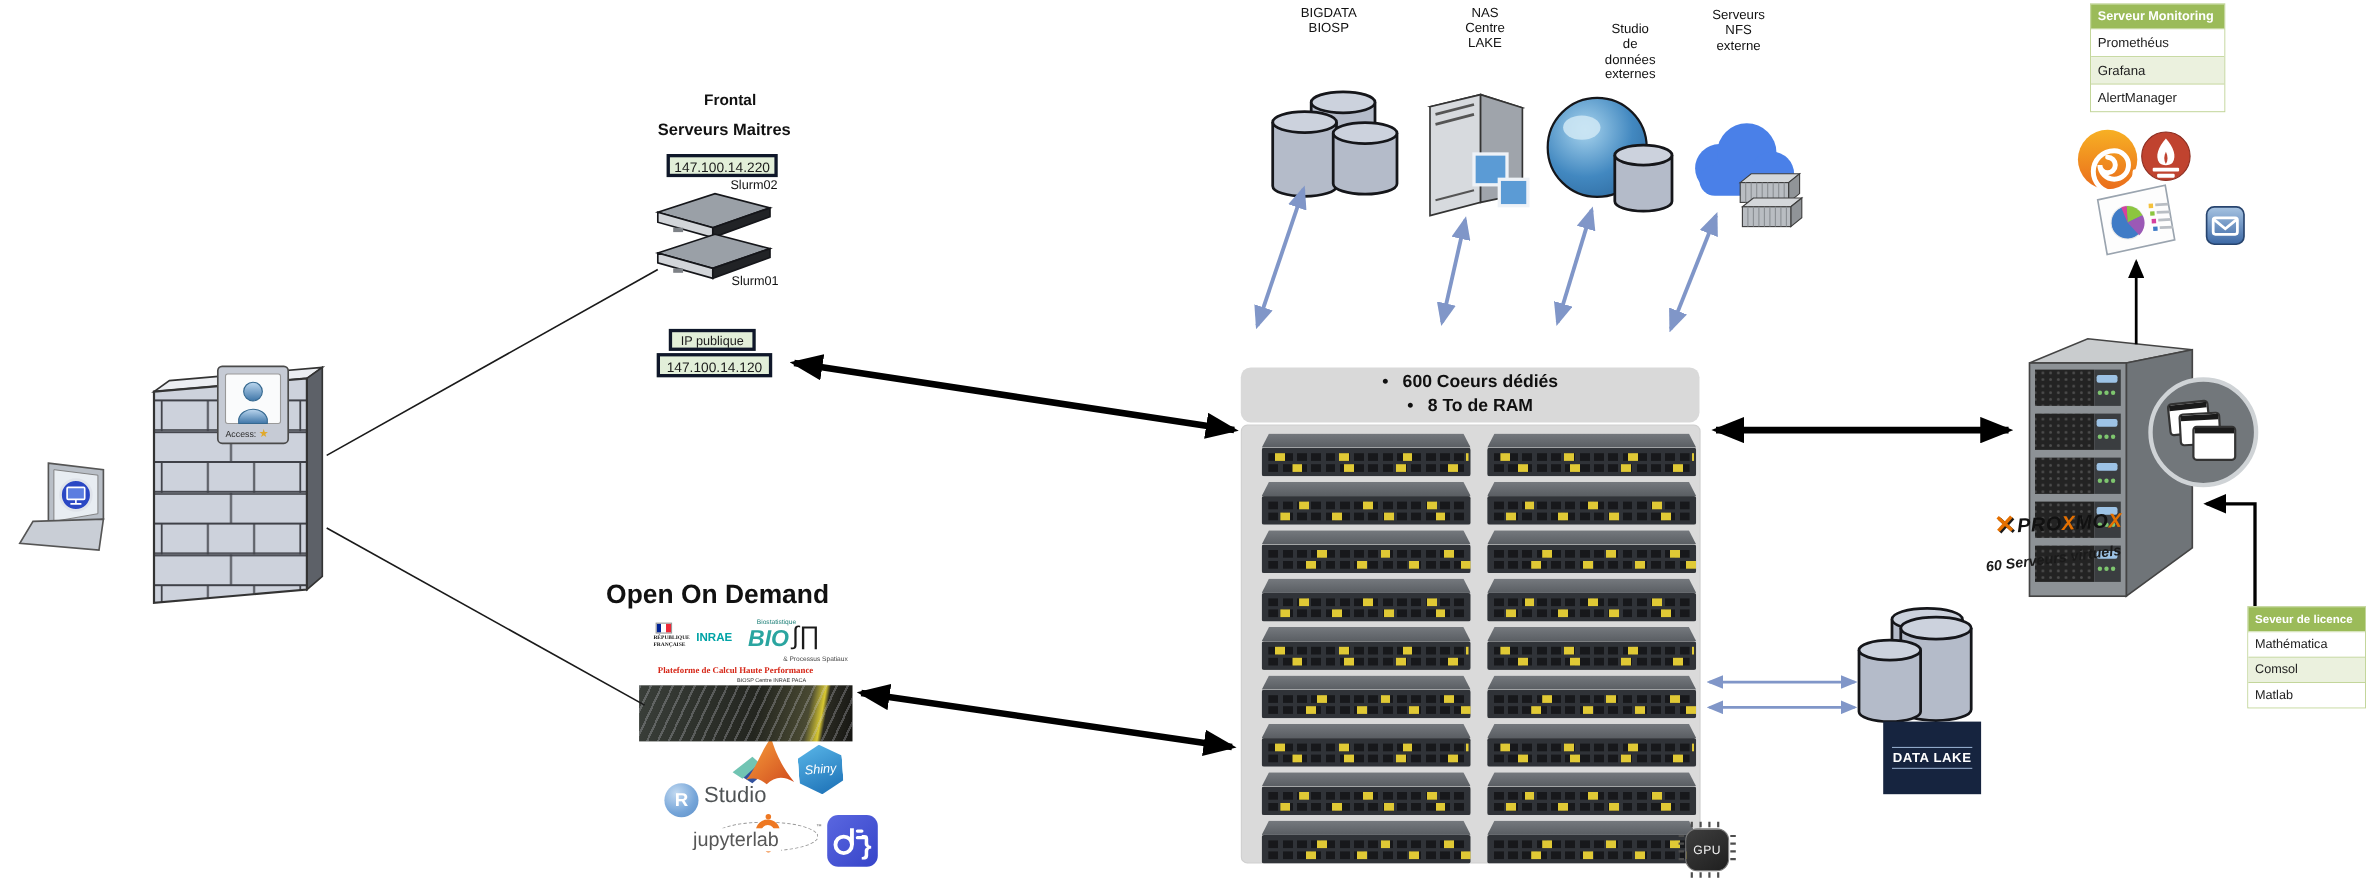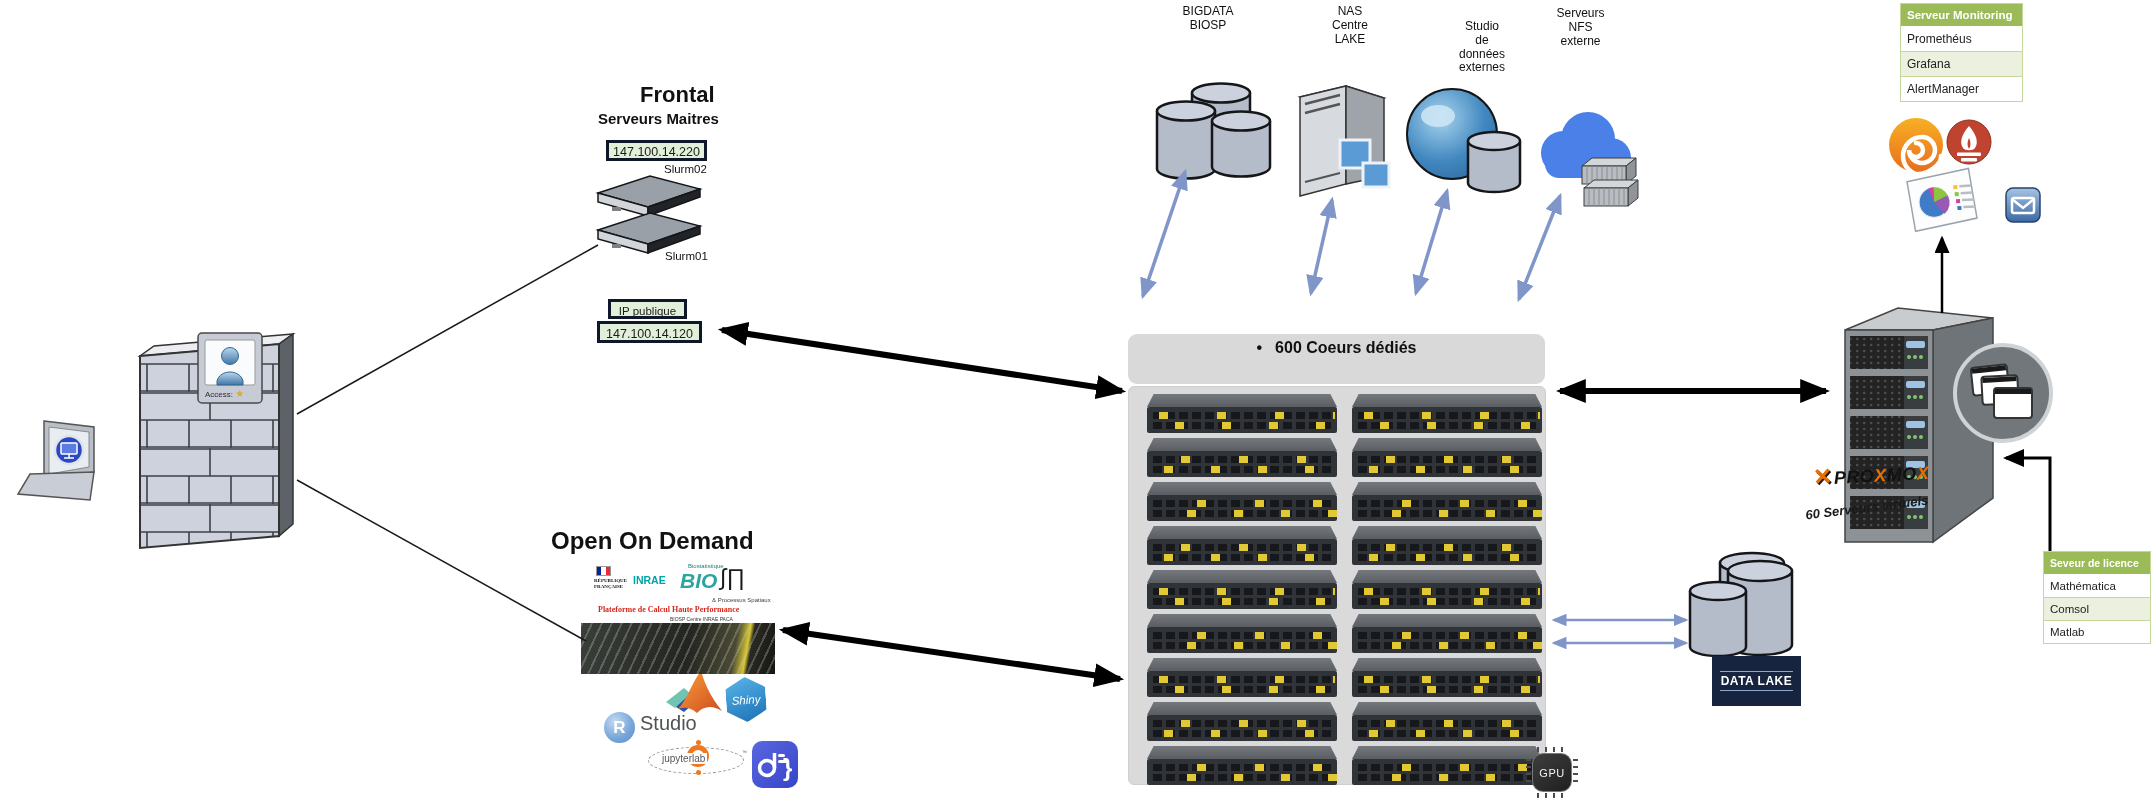--- a/index.html
+++ b/index.html
@@ -7,21 +7,21 @@
 body{font-family:"Liberation Sans",sans-serif;background:#fff;overflow:hidden}
 #canvas{position:relative;width:2151px;height:806px;background:#fff}
 svg.layer{position:absolute;left:0;top:0;width:2151px;height:806px}
 #underlay{z-index:0}
 #overlay{z-index:6;pointer-events:none}
 .abs{position:absolute;z-index:1;color:#111}
 .prewrap{white-space:pre-line}
 .greenbox{background:#e2efd9;border:3px solid #0f172a;text-align:center;color:#1a1a1a}
 
 
-#f-title{left:640px;top:82px;font-size:22px;font-weight:bold}
+#f-title{left:640px;top:82px;font-size:14px;font-weight:bold}
 #f-sub{left:598px;top:110px;font-size:15px;font-weight:bold}
 #f-ip{left:606px;top:140px;width:101px;height:21px;line-height:19px;font-size:12.5px}
 #f-s02{left:664px;top:163px;font-size:11.5px}
 #f-s01{left:665px;top:250px;font-size:11.5px}
 #f-publbl{left:608px;top:299px;width:79px;height:20px;line-height:18px;font-size:11.5px}
 #f-pubip{left:597px;top:321px;width:105px;height:22px;line-height:20px;font-size:12.5px}
 
 
 #fw-acc{left:205px;top:388px;width:56px;font-size:8px;color:#2d2d2d}
 #fw-acc .star{color:#e0a92b;font-size:10px}
@@ -80,30 +80,30 @@
 #biosp{left:670px;top:616px;font-size:5px;color:#333}
 #photo{left:581px;top:623px;width:194px;height:51px;background:linear-gradient(100deg,#3a3f3a 0%,#23251f 55%,#4a4a33 78%,#d8c832 84%,#2a2a22 86%,#151512 100%)}
 #photo::after{content:"";position:absolute;inset:0;background:repeating-linear-gradient(115deg,rgba(205,205,215,.28) 0 2px,transparent 2px 9px)}
 #shiny{left:726px;top:677px;width:40px;height:45px;background:linear-gradient(160deg,#59b6e8,#1b6fb5);clip-path:polygon(50% 0,100% 25%,100% 75%,50% 100%,0 75%,0 25%);color:#fff;font-size:11.5px;font-style:italic;display:flex;align-items:center;justify-content:center;transform:rotate(-4deg)}
 #rs-ball{left:604px;top:712px;width:31px;height:31px;border-radius:50%;background:radial-gradient(circle at 35% 30%,#c3daf1,#74a4d8 60%,#5e8fc7);color:#fff;font-weight:bold;font-size:17px;display:flex;align-items:center;justify-content:center}
 #rs-txt{left:640px;top:712px;font-size:20px;color:#4f5355}
 #jl-ell{left:648px;top:747px;width:96px;height:27px;border:1px dashed #9a9a9a;border-radius:50%}
 #jl-ring{left:687px;top:745px;width:22px;height:22px;border-radius:50%;border:5px solid #ee7822;background:#fff}
 .jl-dot{width:5px;height:5px;border-radius:50%;background:#ee7822}
 #jl-d1{left:696px;top:740px}#jl-d2{left:696px;top:770px}
-#jl-txt{left:660px;top:753px;font-size:10px;color:#575757;background:#fff;padding:0 2px;z-index:2}
+#jl-txt{left:628px;top:753px;font-size:18px;color:#575757;background:#fff;padding:0 2px;z-index:2}
 #jl-tm{left:742px;top:749px;font-size:5px;color:#575757;z-index:2}
 #appicon{left:752px;top:741px;width:46px;height:47px;border-radius:10px;background:linear-gradient(135deg,#5a67e0,#3644c9);z-index:1}
 
 
 #pxlogo{left:1813px;top:464px;transform:rotate(-3deg);transform-origin:left center;font-weight:bold;font-style:italic;font-size:18px;letter-spacing:.5px;color:#111;white-space:nowrap}
 #pxlogo .xm{color:#e57000;font-style:normal;font-size:23px;font-weight:bold;text-shadow:1.5px 1.5px 0 #1a1a1a;margin-right:1px}
 #pxlogo .ox{color:#e57000}
 #pxcap{left:1805px;top:500px;transform:rotate(-7deg);font-style:italic;font-weight:bold;font-size:13px;color:#1a1a1a}
-#dlbox{left:1712px;top:656px;width:89px;height:50px;background:#16243f;display:flex;align-items:center;justify-content:center;z-index:2}
+#dlbox{left:1712px;top:656px;width:89px;height:66px;background:#16243f;display:flex;align-items:center;justify-content:center;z-index:2}
 #dlbox span{color:#fff;font-weight:bold;font-size:12px;letter-spacing:.5px;border-top:1px solid #8fa8c8;border-bottom:1px solid #8fa8c8;padding:2px 1px}
 </style>
 </head>
 <body>
 
 <div id="canvas">
 
 <svg id="underlay" class="layer" viewBox="0 0 2151 806">
 <defs>
   <pattern id="brick" patternUnits="userSpaceOnUse" width="84" height="56">
@@ -348,20 +348,21 @@
 <div class="abs extlbl prewrap" id="e2">Studio
 de
 données
 externes</div>
 <div class="abs extlbl prewrap" id="e3">Serveurs
 NFS
 externe</div>
 
 <div class="abs" id="bullets">
   <div>600  Coeurs dédiés</div>
+  <div>8 To de RAM</div>
 </div>
 <div class="abs" id="rack">
   <div class="rcol c1">
     <div class="ru">
           <div class="bz"></div>
           <div class="fc"></div>
         </div>
     <div class="ru">
           <div class="bz"></div>
           <div class="fc"></div>

